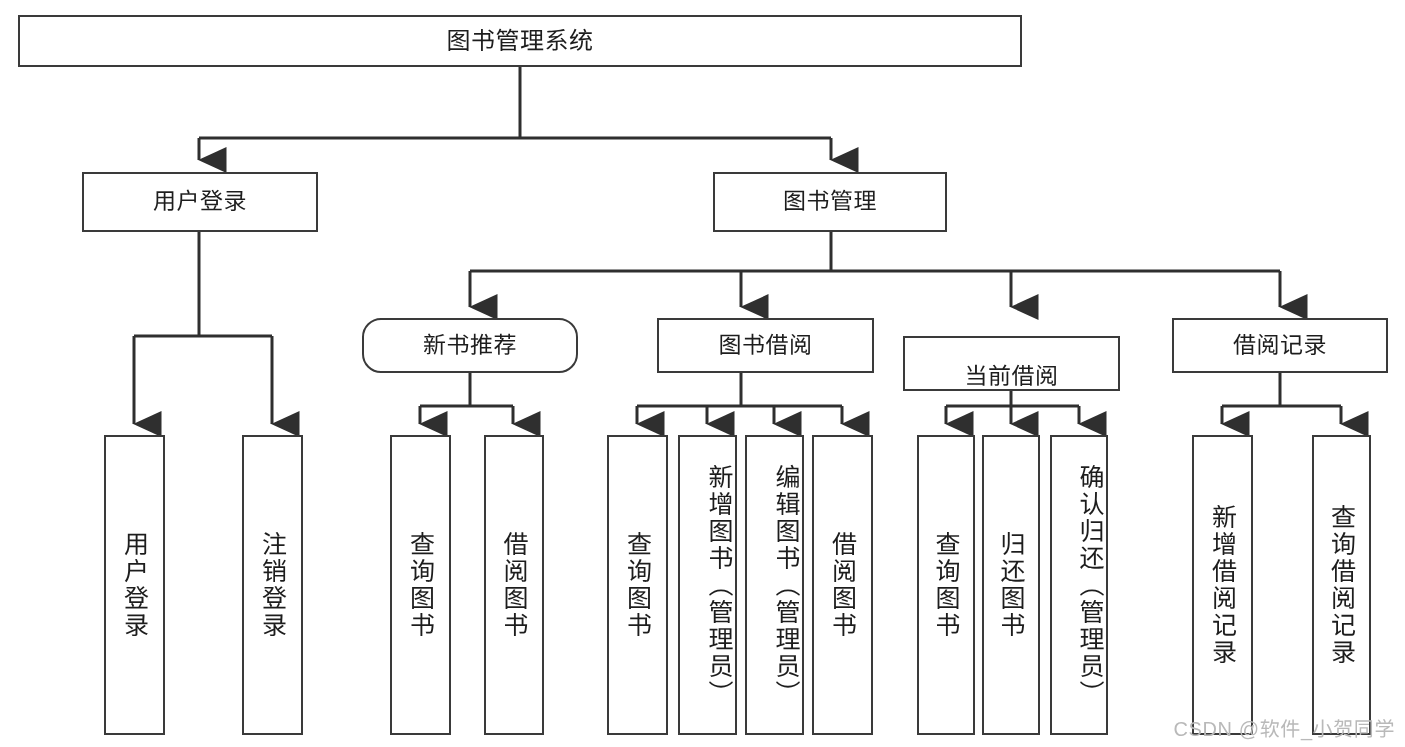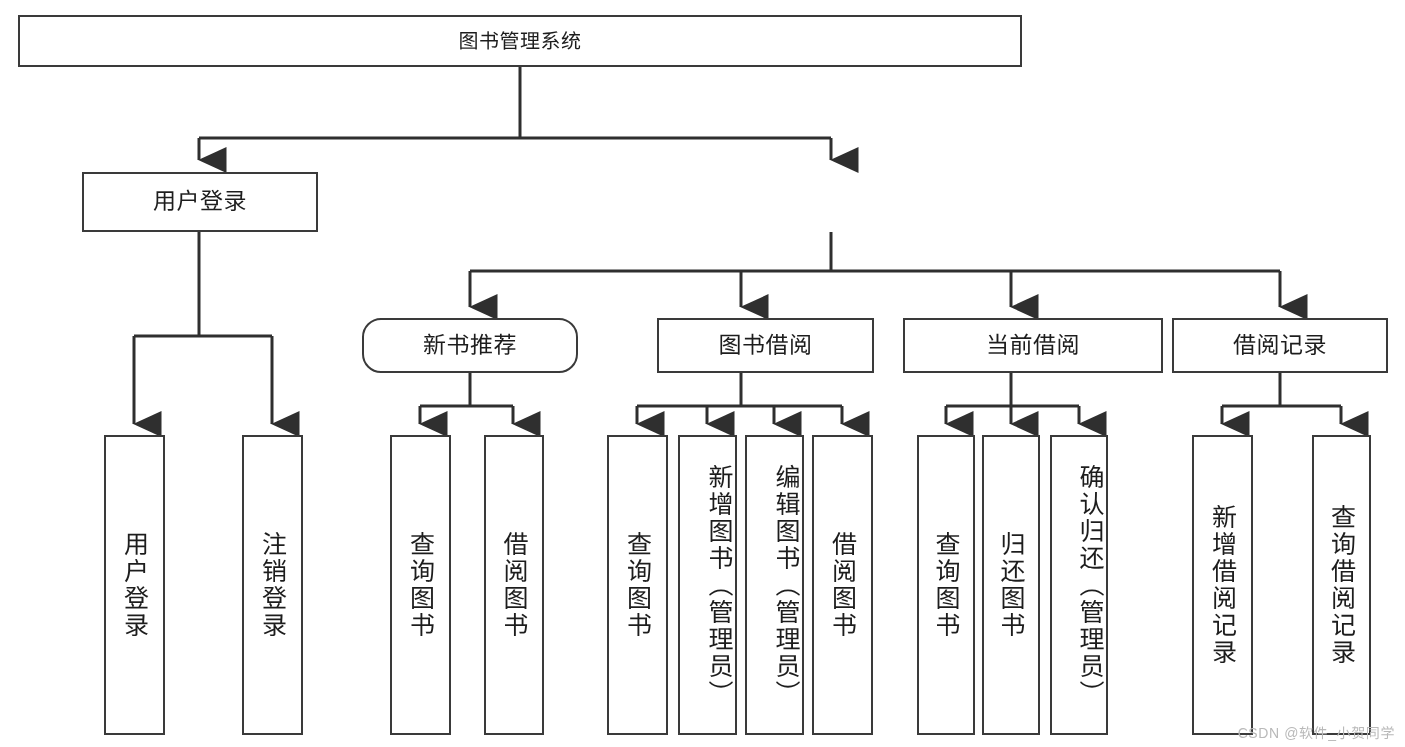--- a/index.html
+++ b/index.html
@@ -36,21 +36,21 @@
     justify-content: center;
     color: #1d1d1d;
   }
   .node-h {
     font-size: 23px;
     letter-spacing: 0.5px;
     line-height: 1.1;
     white-space: nowrap;
   }
   .node-root {
-    font-size: 20px;
+    font-size: 24px;
   }
   .node-v {
     writing-mode: vertical-rl;
     text-orientation: upright;
     font-size: 25px;
     line-height: 1.28;
     letter-spacing: 2px;
     padding-top: 6px;
     padding-bottom: 6px;
     align-items: flex-start;
@@ -58,21 +58,21 @@
     white-space: nowrap;
     overflow: hidden;
   }
   .node-v.vcenter {
     align-items: center;
   }
   .watermark {
     position: absolute;
     right: 10px;
     bottom: 5px;
-    font-size: 14px;
+    font-size: 20px;
     color: #b9b9b9;
     letter-spacing: 0.6px;
     white-space: nowrap;
     user-select: none;
   }
 </style>
 </head>
 <body>
 
 <div id="diagram-root">
@@ -127,28 +127,31 @@
     </g>
   </svg>
 
   <div class="node node-h node-root" style="left:18px; top:15px; width:1004px; height:52px;">
     <span>图书管理系统</span>
   </div>
 
   <div class="node node-h" style="left:82px; top:172px; width:236px; height:60px;">
     <span>用户登录</span>
   </div>
+  <div class="node node-h" style="left:713px; top:172px; width:234px; height:60px;">
+    <span>图书管理</span>
+  </div>
 
   <div class="node node-h" style="left:362px; top:318px; width:216px; height:55px;border-radius:19px;">
     <span>新书推荐</span>
   </div>
   <div class="node node-h" style="left:633px; top:318px; width:217px; height:55px;margin-left:24px;">
     <span>图书借阅</span>
   </div>
-  <div class="node node-h" style="left:903px; top:318px; width:260px; height:55px;">
+  <div class="node node-h" style="left:903px; top:336px; width:217px; height:55px;align-items:flex-end;">
     <span>当前借阅</span>
   </div>
   <div class="node node-h" style="left:1172px; top:318px; width:216px; height:55px;">
     <span>借阅记录</span>
   </div>
 
   <div class="node node-v vcenter" style="left:104px; top:435px; width:61px; height:300px;">
     <span>用户登录</span>
   </div>
   <div class="node node-v vcenter" style="left:242px; top:435px; width:61px; height:300px;">

